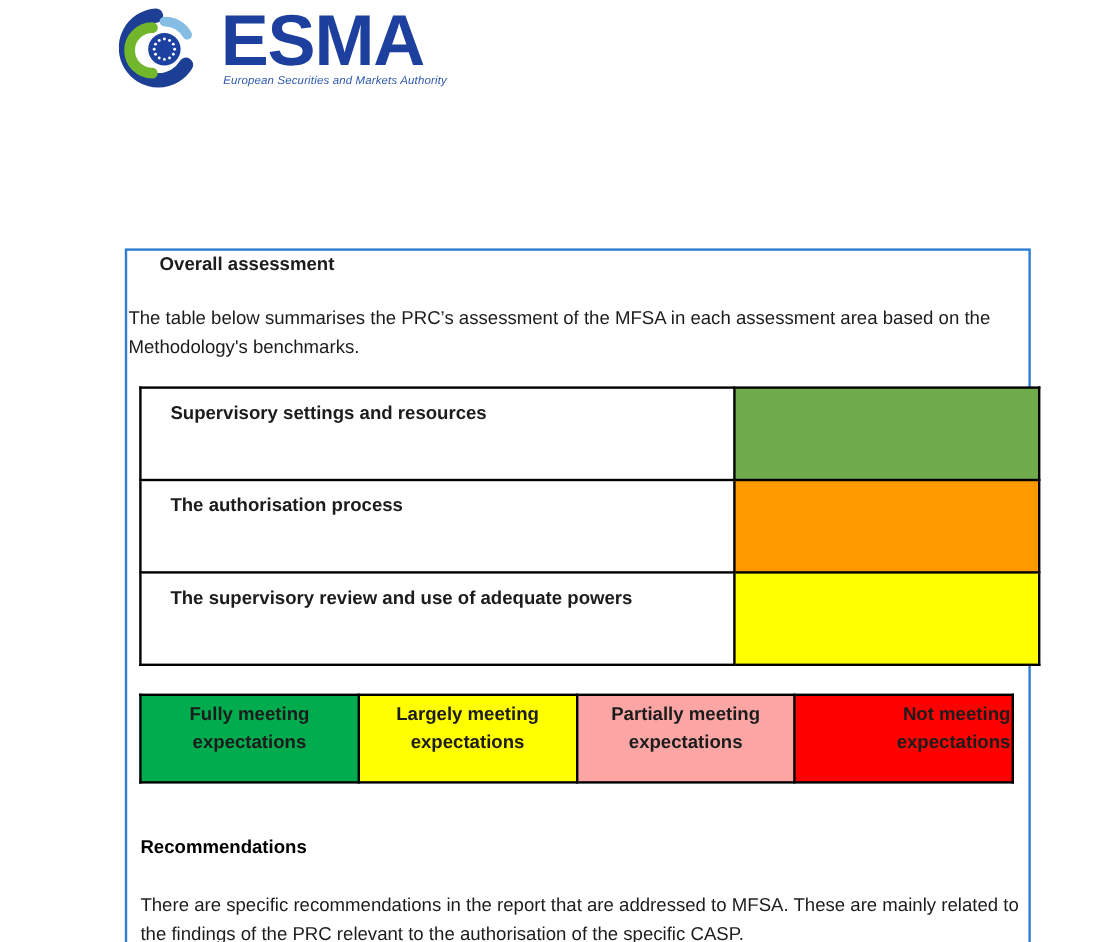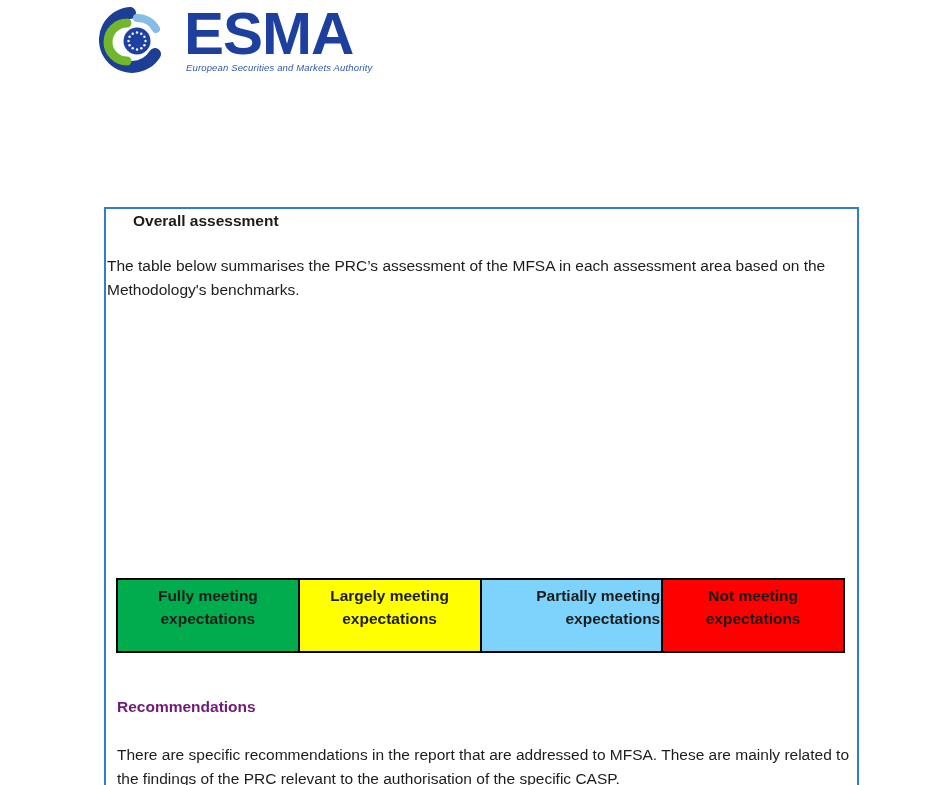--- a/index.html
+++ b/index.html
@@ -129,21 +129,21 @@
     color: #1c1c1c;
   }
 
   
   .rec-title {
     position: absolute;
     left: 11px;
     top: 489px;
     font-size: 15.5px;
     font-weight: bold;
-    color: #701a75;
+    color: #000000;
   }
   .rec-body {
     position: absolute;
     left: 11px;
     top: 534px;
     width: 737px;
     font-size: 15.5px;
     line-height: 23.5px;
     color: #1c1c1c;
   }
@@ -181,28 +181,44 @@
     <div class="logo-tagline">European Securities and Markets Authority</div>
   </div>
 </div>
 
 <div class="panel">
 
   <div class="panel-title">Overall assessment</div>
 
   <div class="panel-intro">The table below summarises the PRC’s assessment of the MFSA in each assessment area based on the Methodology's benchmarks.</div>
 
+  <table class="assessment-table">
+    <tbody>
+      <tr>
+        <td class="label-cell">Supervisory settings and resources</td>
+        <td class="rating-cell" style="background-color: rgb(111, 171, 74);"></td>
+      </tr>
+      <tr>
+        <td class="label-cell">The authorisation process</td>
+        <td class="rating-cell" style="background-color: rgb(255, 153, 0);"></td>
+      </tr>
+      <tr>
+        <td class="label-cell">The supervisory review and use of adequate powers</td>
+        <td class="rating-cell" style="background-color: rgb(255, 255, 0);"></td>
+      </tr>
+    </tbody>
+  </table>
 
   <table class="legend-table">
     <tbody>
       <tr>
         <td style="background-color: rgb(0, 172, 78);">Fully meeting expectations</td>
         <td style="background-color: rgb(255, 255, 0); margin-top: 27px;">Largely meeting expectations</td>
-        <td style="background-color: #7dd3fc; text-align: right;">Partially meeting expectations</td>
-        <td style="background-color: rgb(255, 0, 0);">Not meeting expectations</td>
+        <td style="background-color: #fca5a5;">Partially meeting expectations</td>
+        <td style="background-color: rgb(255, 0, 0); text-align: right;">Not meeting expectations</td>
       </tr>
     </tbody>
   </table>
 
   <div class="rec-title">Recommendations</div>
 
   <div class="rec-body">There are specific recommendations in the report that are addressed to MFSA. These are mainly related to the findings of the PRC relevant to the authorisation of the specific CASP.</div>
 
 </div>
 

